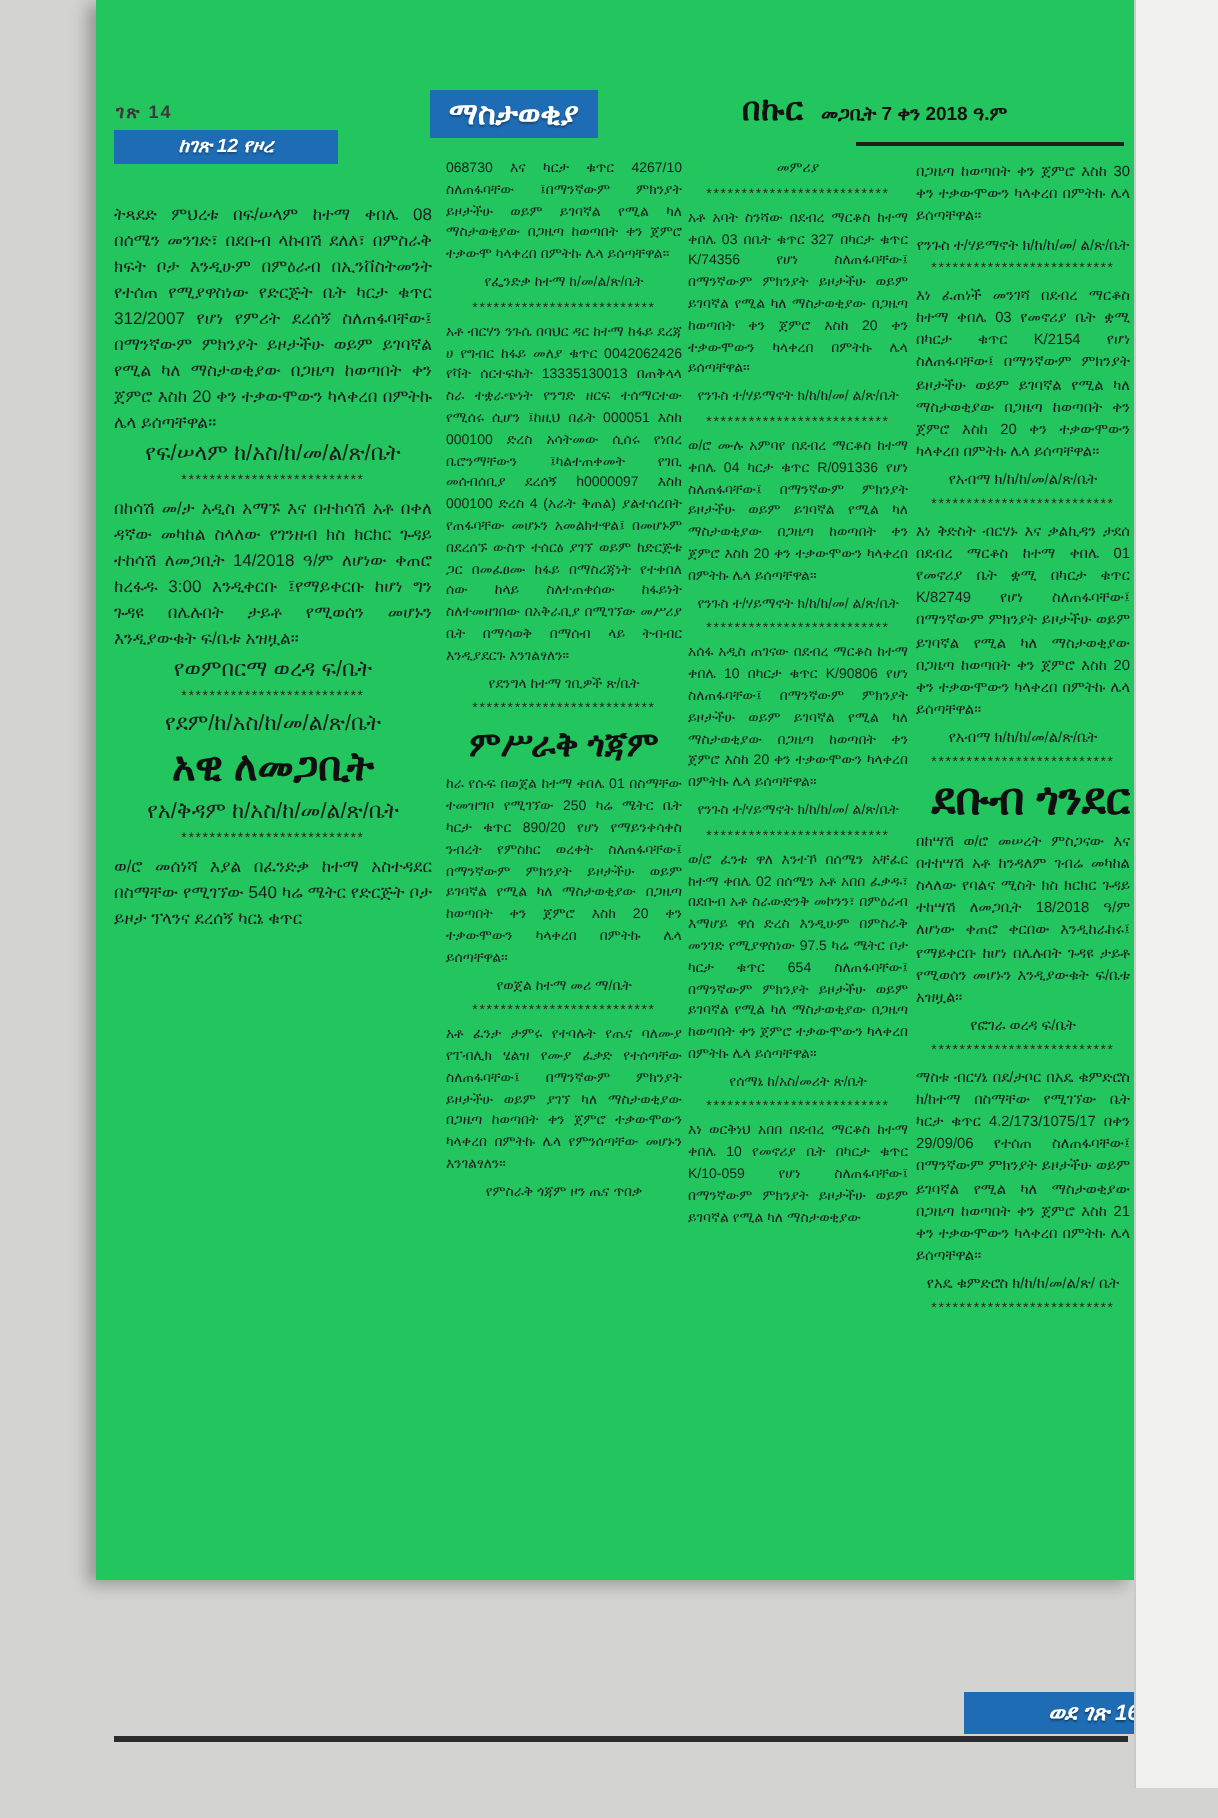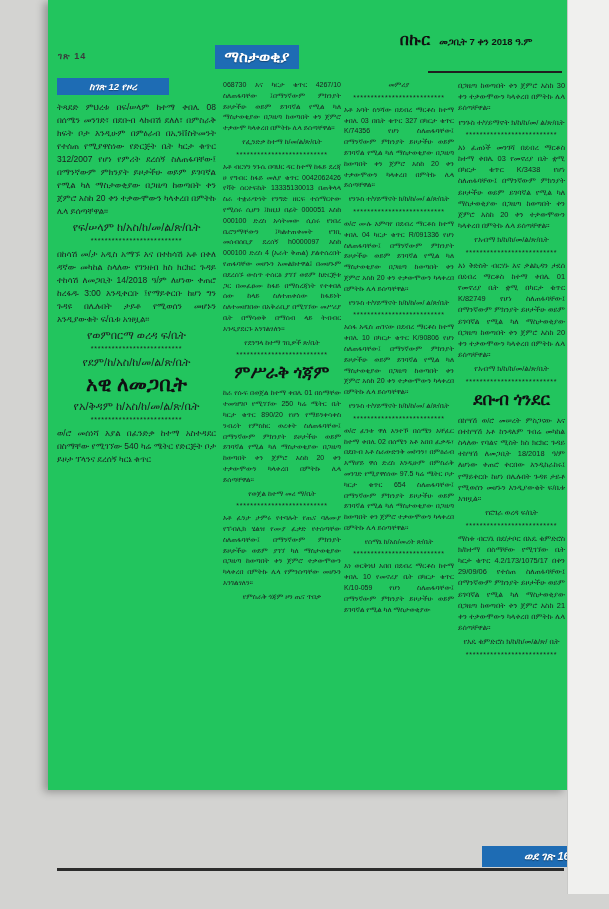--- a/index.html
+++ b/index.html
@@ -23,31 +23,31 @@
     position:absolute;left:10px;top:51px;
     font-size:9px;font-weight:bold;color:#3a3a3c;letter-spacing:1px;
   }
   .mast-center{
     position:absolute;left:167px;top:45px;width:84px;height:24px;
     background:#1e6cb4;color:#fff;font-weight:bold;font-size:15px;
     display:flex;align-items:center;justify-content:center;
     text-shadow:0 1px 1px rgba(0,0,0,.35);
   }
   .mast-right{
-    position:absolute;right:6px;top:31px;width:190px;
-    text-align:center;white-space:nowrap;color:#111;
+    position:absolute;right:6px;top:46px;width:190px;
+    text-align:left;white-space:nowrap;color:#111;
   }
   .mast-right .paper-name{font-size:16px;font-weight:bold;letter-spacing:.5px;}
   .mast-right .issue-date{font-size:9.5px;font-weight:bold;margin-left:4px;}
   .mast-right-rule{
     position:absolute;left:380px;right:5px;top:71px;height:2px;background:#1f1f1f;
   }
   
   .cont-from{
-    position:absolute;left:9px;top:78px;width:112px;height:17px;
+    position:absolute;left:9px;top:65px;width:112px;height:17px;
     background:#1e6cb4;color:#fff;font-weight:bold;font-size:9.5px;
     display:flex;align-items:center;justify-content:center;font-style:italic;
     text-shadow:0 1px 1px rgba(0,0,0,.3);
   }
   
   .col{position:absolute;overflow:hidden;color:#1c1c1e;}
   .col-1{left:9px;  top:101px;width:159px;height:764px;}
   .col-2{left:175px;top:80px; width:118px;height:786px;}
   .col-3{left:296px;top:80px; width:110px;height:786px;}
   .col-4{left:410px;top:80px; width:107px;height:762px;}
@@ -64,21 +64,21 @@
   .stars{
     text-align:center;font-size:7px;letter-spacing:.8px;color:#222;
     white-space:nowrap;overflow:hidden;margin:1px 0 3px 0;line-height:9px;
   }
   .heading{
     text-align:center;font-weight:bold;color:#101012;
     margin:3px 0 4px 0;
   }
   .col-1 .heading{font-size:20px;line-height:24px;}
   .col-2 .heading{font-size:17px;line-height:22px;}
-  .col-4 .heading{font-size:17px;line-height:22px;}
+  .col-4 .heading{font-size:22px;line-height:22px;text-align:right;}
   
   .bottom-rule{
     position:absolute;left:9px;top:868px;width:507px;height:2.5px;background:#2b2b2b;
   }
   .goto-box{
     position:absolute;left:434px;top:846px;width:82px;height:21px;
     background:#1e6cb4;color:#fff;font-weight:bold;font-style:italic;font-size:11px;
     display:flex;align-items:center;justify-content:center;
     text-shadow:0 1px 1px rgba(0,0,0,.4);
     padding-left:36px;
@@ -143,21 +143,21 @@
         <div class="stars">**************************</div>
         <div class="para">ወ/ሮ ፈንቱ ዋለ እንተኾ በሰሜን አቸፈር ከተማ ቀበሌ 02 በሰሜን አቶ አበበ ፈቃዱ፣ በደቡብ አቶ ስራውድንቅ መኮንን፣ በምዕራብ እማሆይ ዋሰ ድረስ እንዲሁም በምስራቅ መንገድ የሚያዋስነው 97.5 ካሬ ሜትር ቦታ ካርታ ቁጥር 654 ስለጠፋባቸው፤ በማንኛውም ምክንያት ይዞታችሁ ወይም ይገባኛል የሚል ካለ ማስታወቂያው በጋዜጣ ከወጣበት ቀን ጀምሮ ተቃውሞውን ካላቀረበ በምትኩ ሌላ ይሰጣቸዋል፡፡</div>
         <div class="sig">የሰማኔ ከ/አስ/መሪት ጽ/ቤት</div>
         <div class="stars">**************************</div>
         <div class="para">እነ ወርቅነህ አበበ በደብረ ማርቆስ ከተማ ቀበሌ 10 የመኖሪያ ቤት በካርታ ቁጥር K/10-059 የሆነ ስለጠፋባቸው፤ በማንኛውም ምክንያት ይዞታችሁ ወይም ይገባኛል የሚል ካለ ማስታወቂያው</div>
       </div>
       <div class="col col-4">
         <div class="para">በጋዜጣ ከወጣበት ቀን ጀምሮ እስከ 30 ቀን ተቃውሞውን ካላቀረበ በምትኩ ሌላ ይሰጣቸዋል፡፡</div>
         <div class="sig">የንጉስ ተ/ሃይማኖት ክ/ከ/ከ/መ/ ል/ጽ/ቤት</div>
         <div class="stars">**************************</div>
-        <div class="para">እነ ፈጠነች መንገሻ በደብረ ማርቆስ ከተማ ቀበሌ 03 የመኖሪያ ቤት ቋሚ በካርታ ቁጥር K/3438 የሆነ ስለጠፋባቸው፤ በማንኛውም ምክንያት ይዞታችሁ ወይም ይገባኛል የሚል ካለ ማስታወቂያው በጋዜጣ ከወጣበት ቀን ጀምሮ እስከ 20 ቀን ተቃውሞውን ካላቀረበ በምትኩ ሌላ ይሰጣቸዋል፡፡</div>
+        <div class="para">እነ ፈጠነች መንገሻ በደብረ ማርቆስ ከተማ ቀበሌ 03 የመኖሪያ ቤት ቋሚ በካርታ ቁጥር K/2154 የሆነ ስለጠፋባቸው፤ በማንኛውም ምክንያት ይዞታችሁ ወይም ይገባኛል የሚል ካለ ማስታወቂያው በጋዜጣ ከወጣበት ቀን ጀምሮ እስከ 20 ቀን ተቃውሞውን ካላቀረበ በምትኩ ሌላ ይሰጣቸዋል፡፡</div>
         <div class="sig">የአብማ ክ/ከ/ከ/መ/ል/ጽ/ቤት</div>
         <div class="stars">**************************</div>
         <div class="para">እነ ቅድስት ብርሃኑ እና ቃልኪዳን ታደሰ በደብረ ማርቆስ ከተማ ቀበሌ 01 የመኖሪያ ቤት ቋሚ በካርታ ቁጥር K/82749 የሆነ ስለጠፋባቸው፤ በማንኛውም ምክንያት ይዞታችሁ ወይም ይገባኛል የሚል ካለ ማስታወቂያው በጋዜጣ ከወጣበት ቀን ጀምሮ እስከ 20 ቀን ተቃውሞውን ካላቀረበ በምትኩ ሌላ ይሰጣቸዋል፡፡</div>
         <div class="sig">የአብማ ክ/ከ/ከ/መ/ል/ጽ/ቤት</div>
         <div class="stars">**************************</div>
         <div class="heading">ደቡብ ጎንደር</div>
         <div class="para">በከሣሽ ወ/ሮ መሠረት ምስጋናው እና በተከሣሽ አቶ ከንዳለም ገብሬ መካከል ስላለው የባልና ሚስት ክስ ክርክር ጉዳይ ተከሣሽ ለመጋቢት 18/2018 ዓ/ም ለሆነው ቀጠሮ ቀርበው እንዲከራከሩ፤ የማይቀርቡ ከሆነ በሌሉበት ጉዳዩ ታይቶ የሚወሰን መሆኑን እንዲያውቁት ፍ/ቤቱ አዝዟል፡፡</div>
         <div class="sig">የፎገራ ወረዳ ፍ/ቤት</div>
         <div class="stars">**************************</div>
         <div class="para">ማስቱ ብርሃኔ በደ/ታቦር በአዴ ቁምድሮስ ክ/ከተማ በስማቸው የሚገኘው ቤት ካርታ ቁጥር 4.2/173/1075/17 በቀን 29/09/06 የተሰጠ ስለጠፋባቸው፤ በማንኛውም ምክንያት ይዞታችሁ ወይም ይገባኛል የሚል ካለ ማስታወቂያው በጋዜጣ ከወጣበት ቀን ጀምሮ እስከ 21 ቀን ተቃውሞውን ካላቀረበ በምትኩ ሌላ ይሰጣቸዋል፡፡</div>

